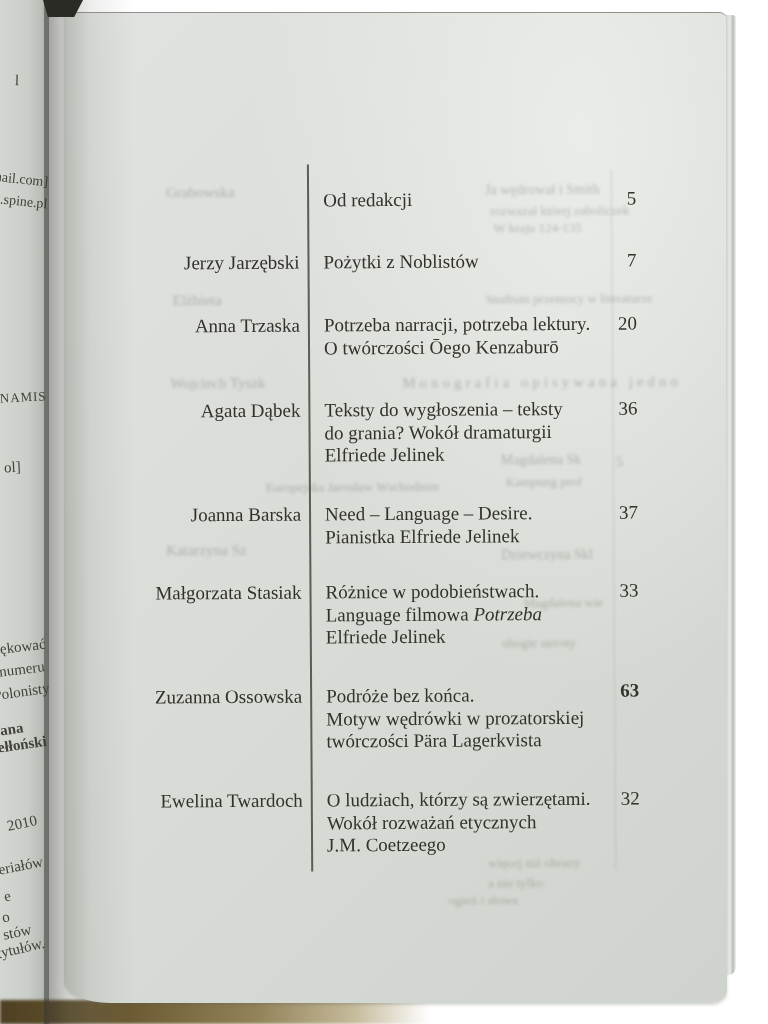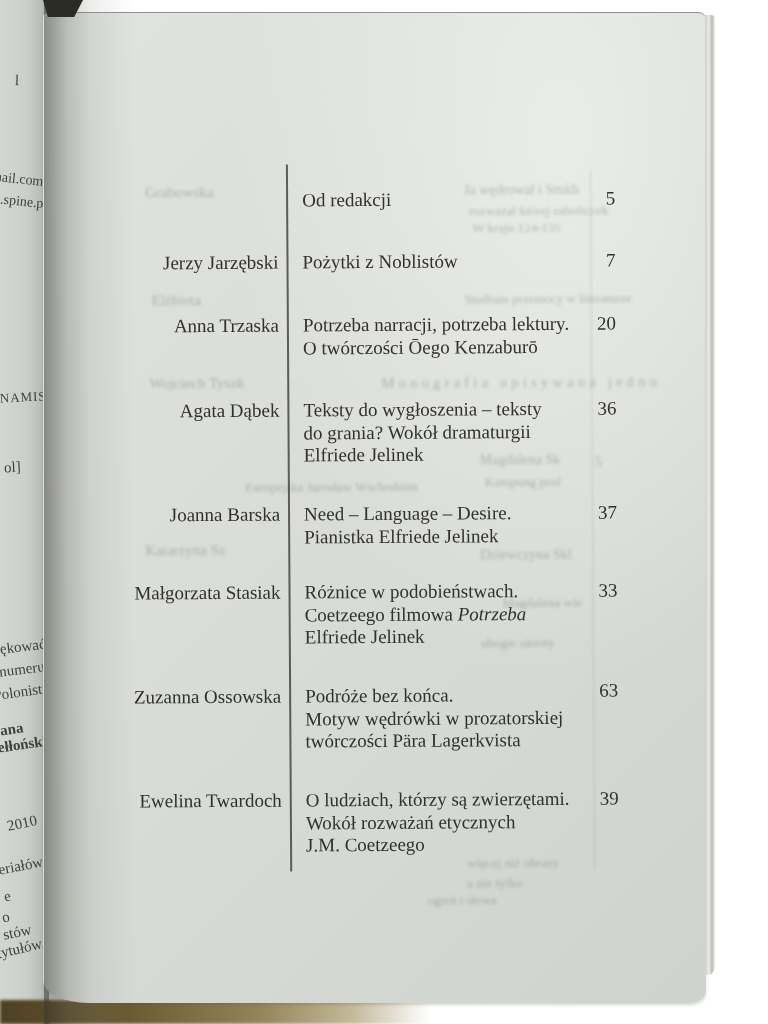--- a/index.html
+++ b/index.html
@@ -15,21 +15,21 @@
   
   .top-notch{position:absolute;left:43px;top:0;width:40px;height:17px;background:#2b2b26;
              clip-path:polygon(0 0,100% 0,78% 100%,12% 100%);filter:blur(.6px);z-index:6;}
 
   
   .bottom-shadow{position:absolute;left:0;top:1000px;width:430px;height:24px;z-index:1;
                  background:linear-gradient(to right,#4e4023 0%,#6b5a32 30%,#93835a 60%,#c4b999 82%,rgba(255,255,255,0) 100%);
                  filter:blur(1.5px);}
 
   
-  .page{position:absolute;left:43px;top:12px;width:663px;height:990px;z-index:3;
+  .page{position:absolute;left:64px;top:12px;width:663px;height:990px;z-index:3;
         background:
           radial-gradient(ellipse at 78% 12%,rgba(236,238,234,.9) 0%,rgba(236,238,234,0) 45%),
           linear-gradient(135deg,#e0e3df 0%,#daddd8 40%,#d5d9d3 70%,#cfd3cd 100%);
         border-radius:4px 8px 16px 46px / 4px 8px 12px 22px;
         border-top:1px solid #8f928c;
         box-shadow:0 2px 3px rgba(90,90,80,.25);}
   .page-edge{position:absolute;right:-9px;top:2px;width:10px;height:97%;
              background:linear-gradient(to right,#cdd0cb 0%,#e9ebe7 40%,#b7bab5 70%,#f2f3f1 100%);
              border-radius:0 4px 8px 0;}
   .gutter-shadow{position:absolute;left:44px;top:0;width:90px;height:1024px;z-index:5;pointer-events:none;
@@ -148,44 +148,44 @@
           <span>Need – Language – Desire.</span>
           <span>Pianistka Elfriede Jelinek</span>
         </div>
         <div class="pageno">37</div>
       </div>
 
       <div class="entry" style="top:568px;">
         <div class="author">Małgorzata Stasiak</div>
         <div class="title">
           <span>Różnice w podobieństwach.</span>
-          <span class="inline-line"><span>Coetzeego filmowa </span><i>Potrzeba</i></span>
+          <span class="inline-line"><span>Language filmowa </span><i>Potrzeba</i></span>
           <span>Elfriede Jelinek</span>
         </div>
         <div class="pageno">33</div>
       </div>
 
       <div class="entry" style="top:672px;">
         <div class="author">Zuzanna Ossowska</div>
         <div class="title">
           <span>Podróże bez końca.</span>
           <span>Motyw wędrówki w prozatorskiej</span>
           <span>twórczości Pära Lagerkvista</span>
         </div>
-        <div class="pageno" style="top:-4px;">63</div>
+        <div class="pageno" style="top:-4px;font-weight:bold;">63</div>
       </div>
 
       <div class="entry" style="top:776px;">
         <div class="author">Ewelina Twardoch</div>
         <div class="title">
           <span>O ludziach, którzy są zwierzętami.</span>
           <span>Wokół rozważań etycznych</span>
           <span>J.M. Coetzeego</span>
         </div>
-        <div class="pageno">39</div>
+        <div class="pageno">32</div>
       </div>
 
     </div>
   </div>
 
   <div class="gutter-shadow"></div>
 
   <div class="top-notch"></div>
 
 </div>

